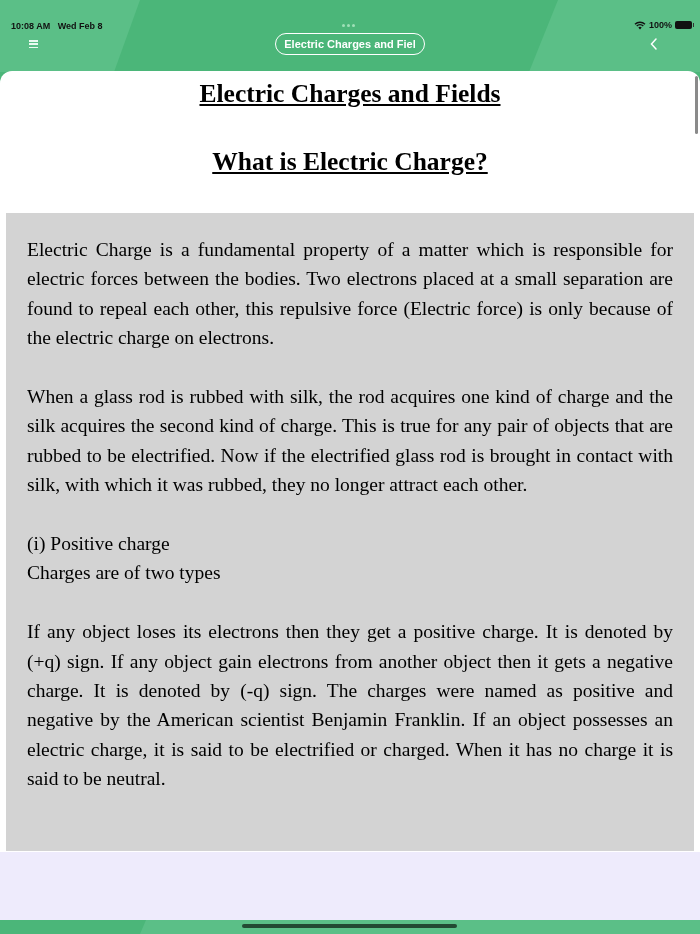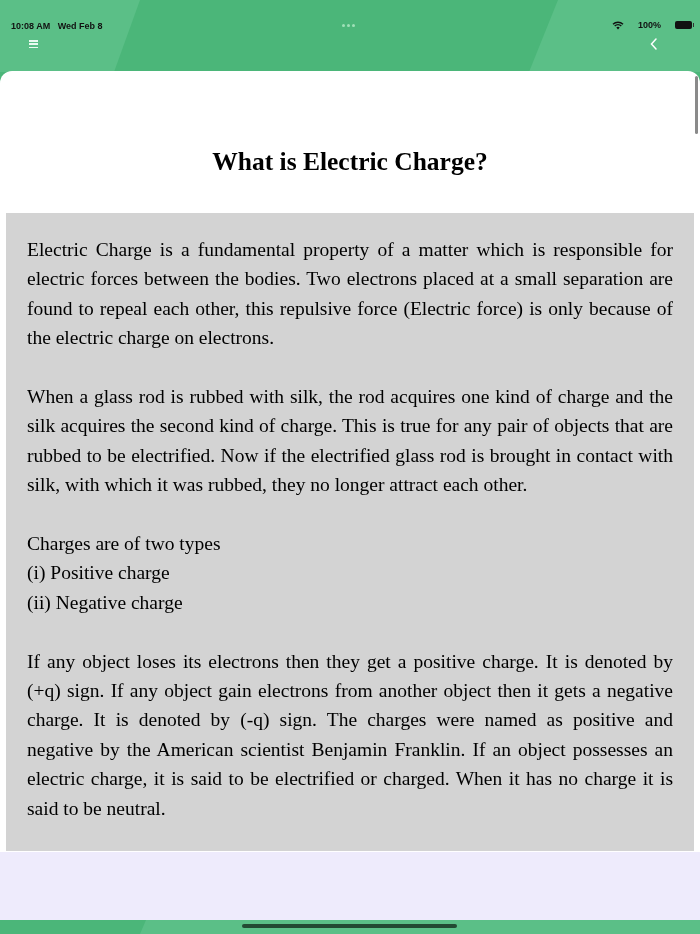--- a/index.html
+++ b/index.html
@@ -25,21 +25,21 @@
   }
   .status-bar {
     position: absolute; left: 0; top: 17px; width: 700px; height: 18px;
     font-size: 9px; color: #111; font-weight: bold;
   }
   .status-time { position: absolute; left: 11px; top: 4px; }
   .status-dots {
     position: absolute; left: 342px; top: 7px; display: flex; gap: 2px;
   }
   .status-dots span { width: 3px; height: 3px; border-radius: 50%; background: #9fe0b7; display: block; }
-  .status-right { position: absolute; right: 8px; top: 3px; display: flex; align-items: center; gap: 14px; }
+  .status-right { position: absolute; right: 8px; top: 3px; display: flex; align-items: center; gap: 3px; }
   .wifi { width: 12px; height: 9px; position: relative; }
   .battery {
     width: 17px; height: 8px; border-radius: 2px; background: #111; position: relative;
   }
   .battery::after {
     content: ""; position: absolute; right: -2px; top: 2px; width: 1px; height: 4px; background: #333;
   }
   .nav-bar { position: absolute; left: 0; top: 18px; width: 700px; height: 54px; }
   .menu-icon {
     position: absolute; left: 29px; top: 22px; width: 9px; height: 8px; cursor: pointer;
@@ -65,21 +65,21 @@
     background: #8a8a8a; border-radius: 2px; cursor: pointer;
   }
   .h1 {
     position: absolute; left: 0; top: 8px; width: 700px; text-align: center;
     font-family: "Liberation Serif", serif; font-weight: bold; font-size: 25.5px;
     text-decoration: underline; color: #000;
   }
   .h2 {
     position: absolute; left: 0; top: 76px; width: 700px; text-align: center;
     font-family: "Liberation Serif", serif; font-weight: bold; font-size: 25.5px;
-    color: #000;
+    text-decoration: underline; color: #000;
   }
   .content-block {
     position: absolute; left: 6px; top: 142px; width: 688px; height: 638px;
     background: #d3d3d3;
     padding: 22px 21px 6px 21px;
     font-family: "Liberation Serif", serif; font-size: 19.5px; line-height: 29.4px; color: #000;
   }
   .para { text-align: justify; margin-bottom: 29.4px; }
   .para.last { margin-bottom: 8px; text-align: justify; }
   .line { display: block; text-align: left; }
@@ -124,36 +124,39 @@
     <span class="battery"></span>
   </div>
 </div>
 
 <div class="nav-bar">
   <div class="menu-icon">
     <span></span>
       <span></span>
       <span></span>
   </div>
+  <div class="title-pill">
+    <span>Electric Charges and Fiel</span>
+  </div>
   <svg class="back-icon" viewBox="0 0 12 16">
     <path d="M8 3 L3.5 8 L8 13" stroke="#ffffff" stroke-width="1.5" fill="none" stroke-linecap="round"></path>
   </svg>
 </div>
 
 <div class="card">
   <div class="scrollbar"></div>
+  <div class="h1">Electric Charges and Fields</div>
   <div class="h2">What is Electric Charge?</div>
 
   <div class="content-block">
     <p class="para">Electric Charge is a fundamental property of a matter which is responsible for electric forces between the bodies. Two electrons placed at a small separation are found to repeal each other, this repulsive force (Electric force) is only because of the electric charge on electrons.</p>
     <p class="para">When a glass rod is rubbed with silk, the rod acquires one kind of charge and the silk acquires the second kind of charge. This is true for any pair of objects that are rubbed to be electrified. Now if the electrified glass rod is brought in contact with silk, with which it was rubbed, they no longer attract each other.</p>
     <div class="para">
+      <span class="line">(i) Positive charge</span>
       <span class="line">Charges are of two types</span>
-      <span class="line">(i) Positive charge</span>
-      <span class="line">(ii) Negative charge</span>
     </div>
     <p class="para last">If any object loses its electrons then they get a positive charge. It is denoted by (+q) sign. If any object gain electrons from another object then it gets a negative charge. It is denoted by (-q) sign. The charges were named as positive and negative by the American scientist Benjamin Franklin. If an object possesses an electric charge, it is said to be electrified or charged. When it has no charge it is said to be neutral.</p>
   </div>
 
   <div class="lavender"></div>
 </div>
 
 <div class="bottom-bar"></div>
 <div class="bottom-left"></div>
 <div class="home-indicator"></div>

